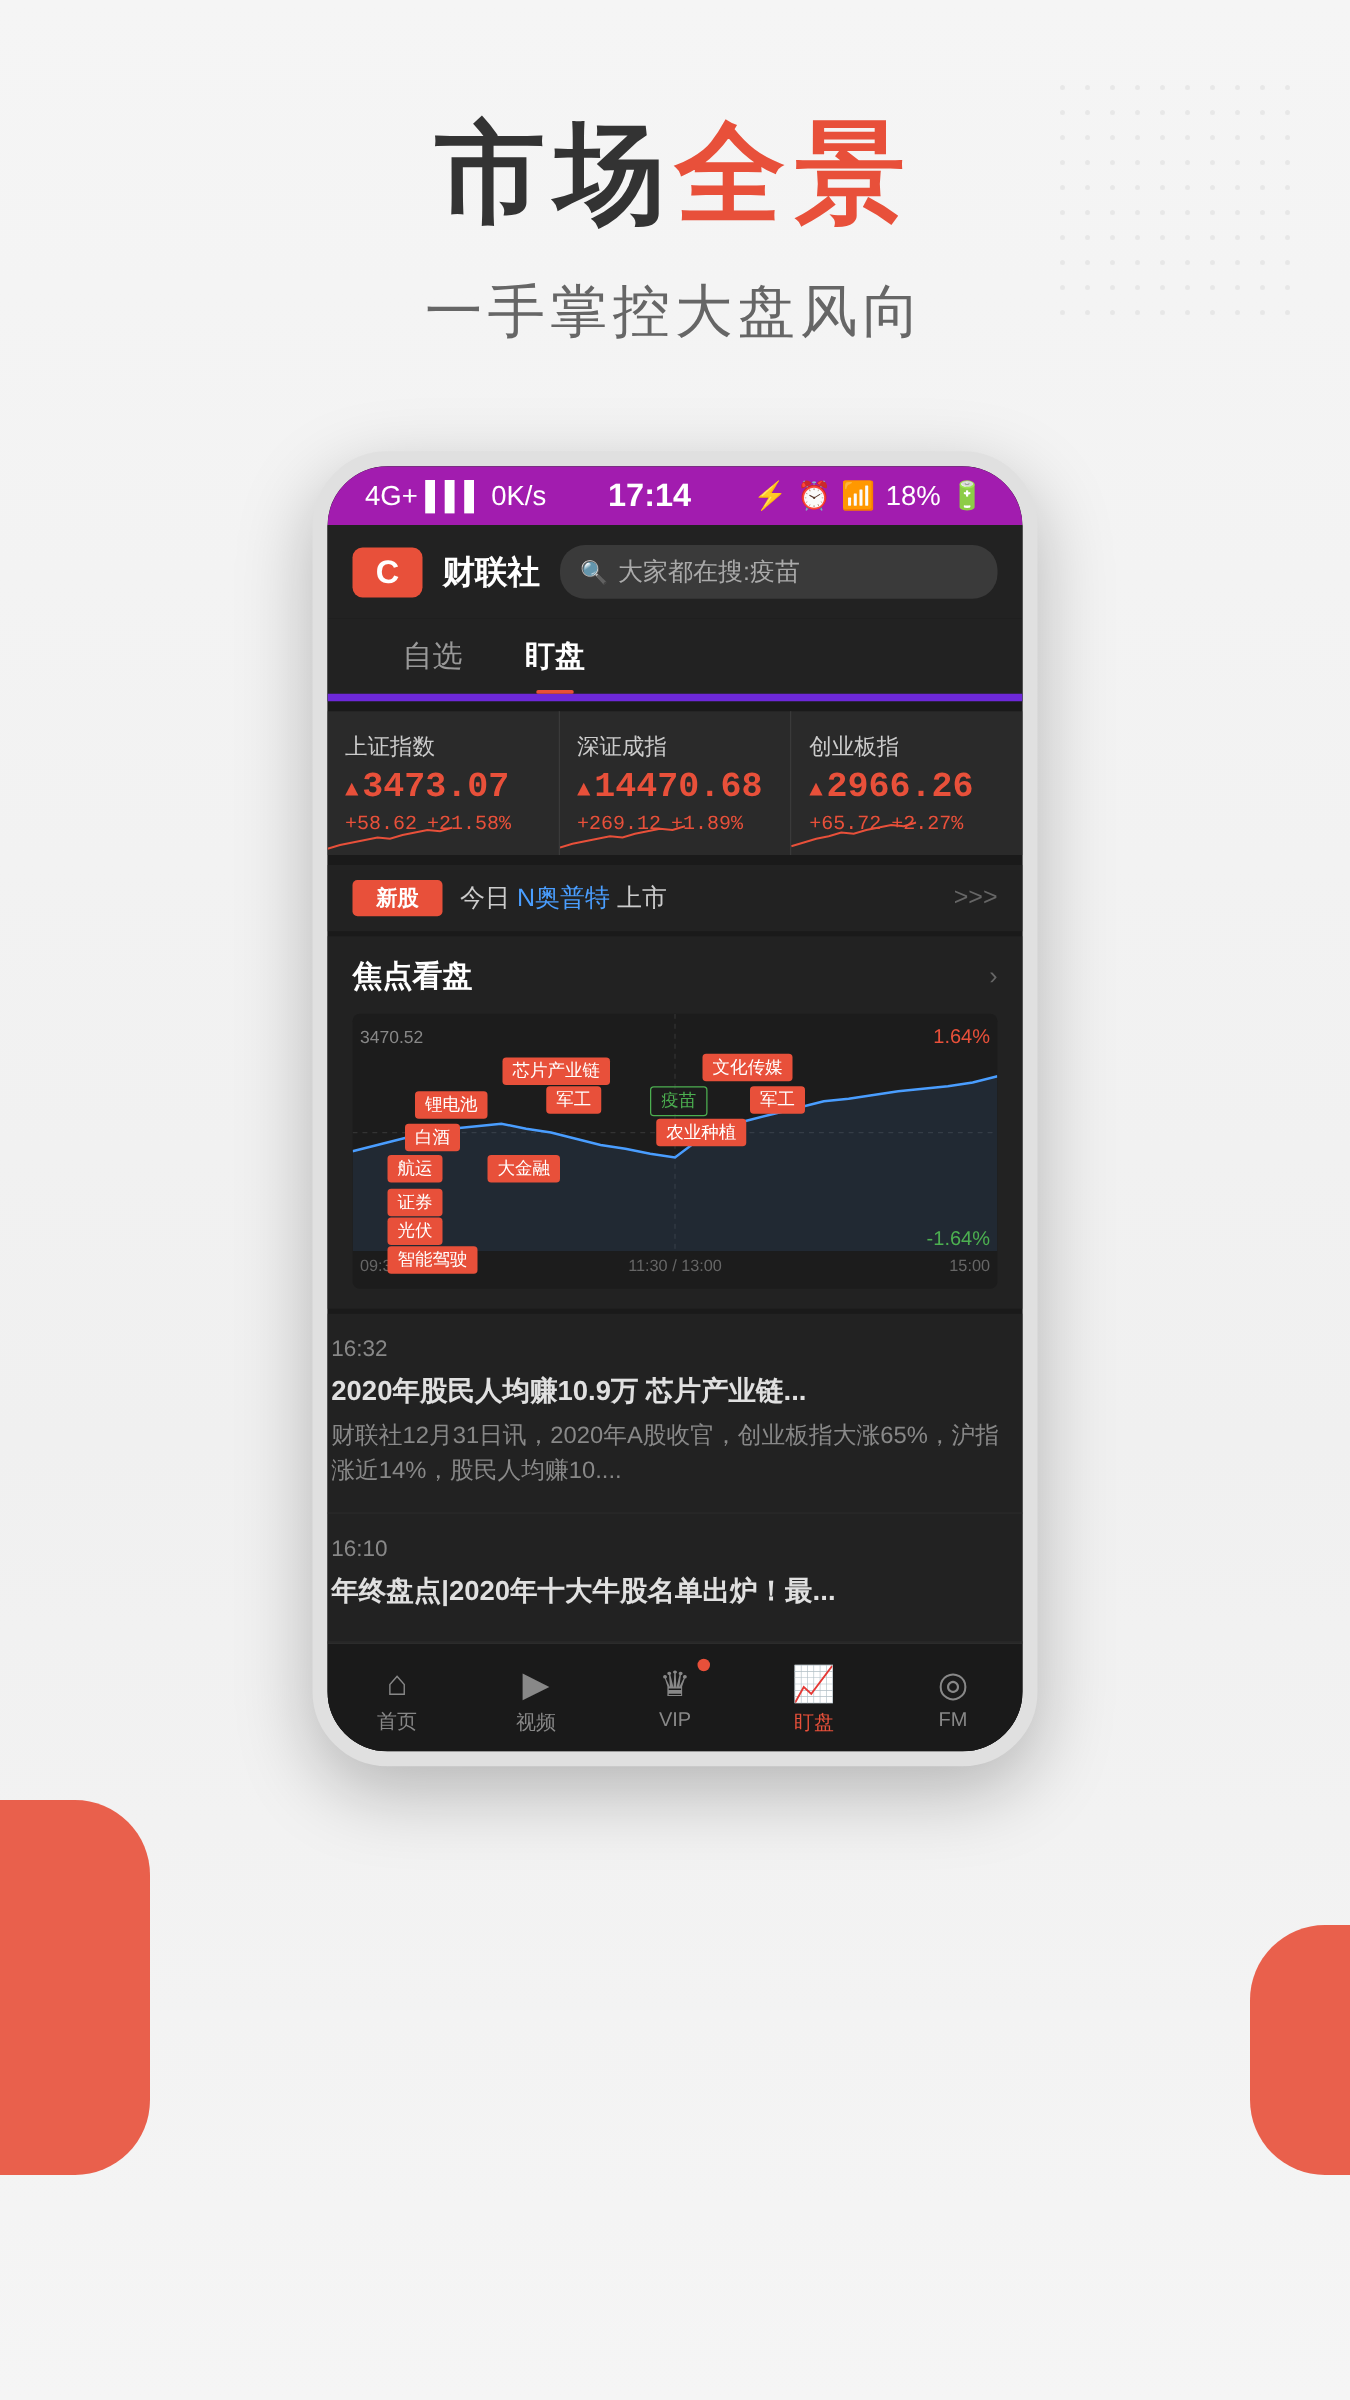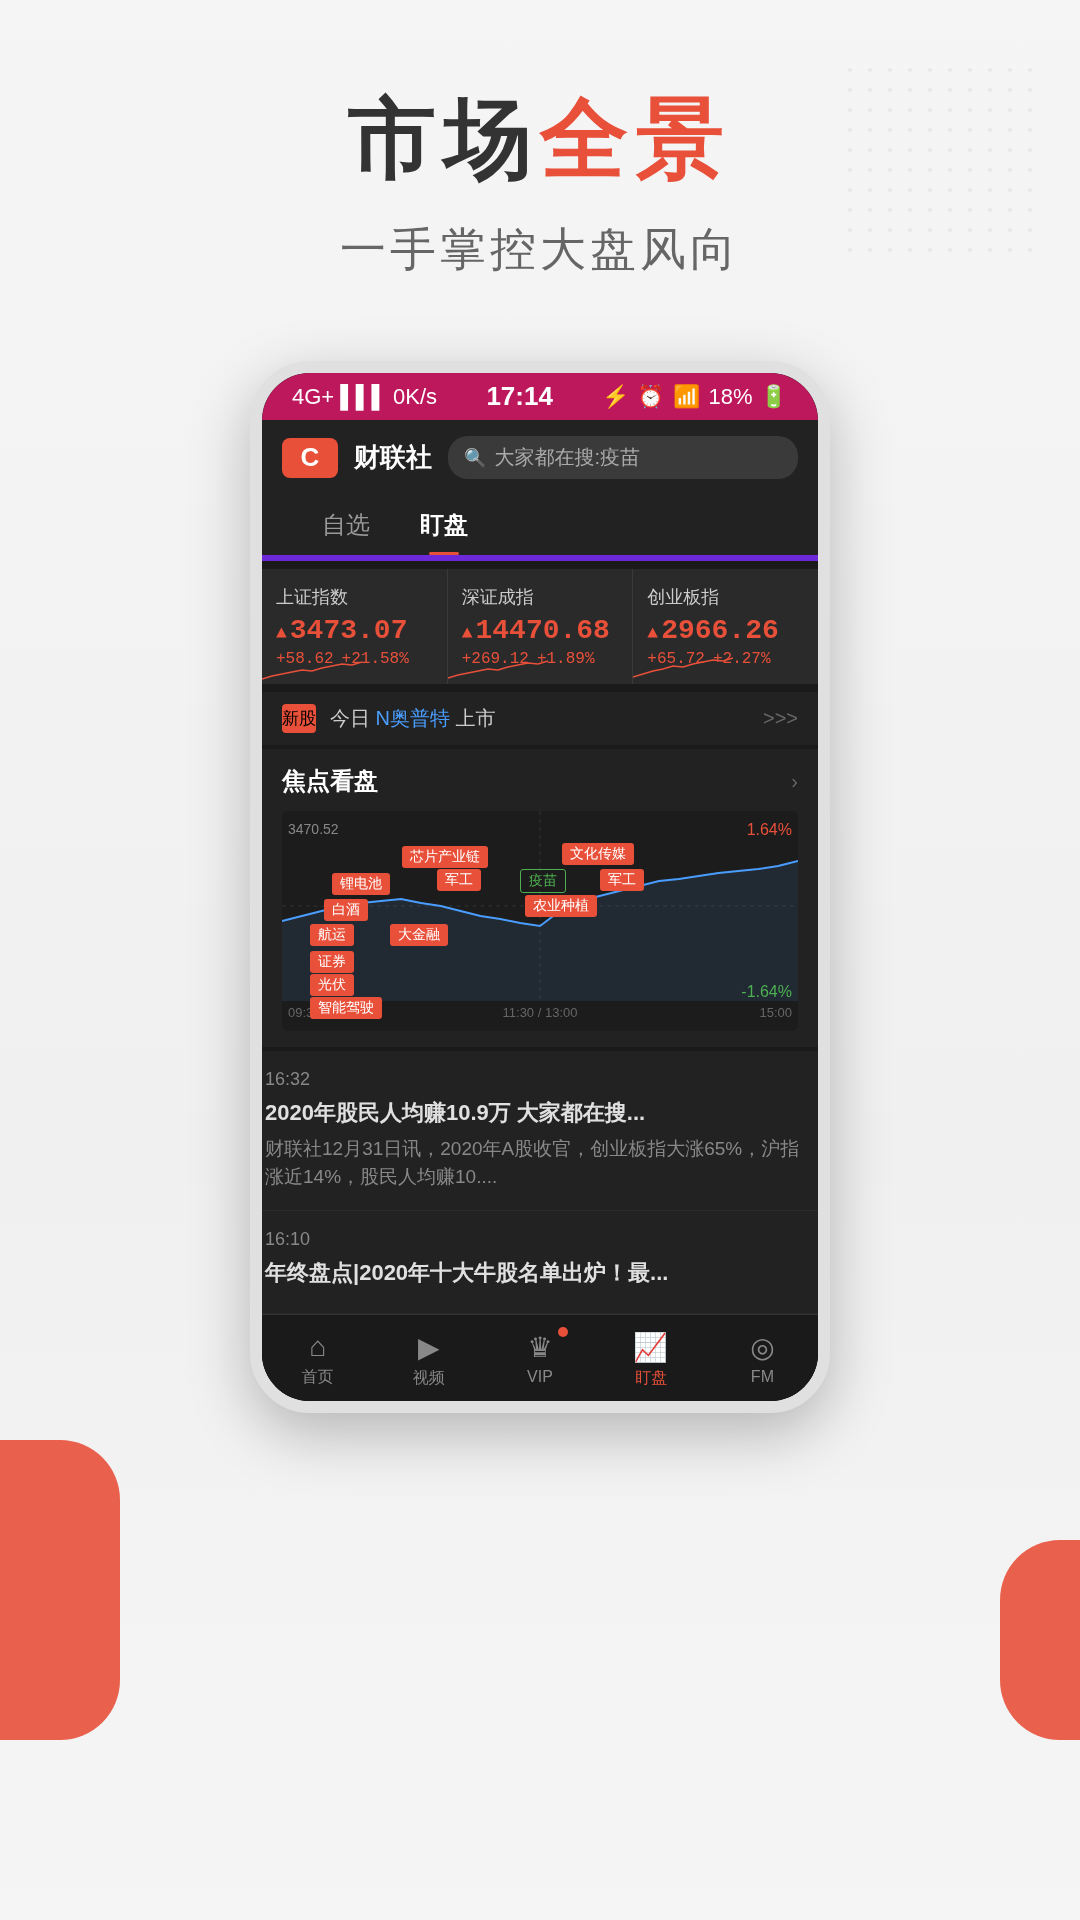--- a/index.html
+++ b/index.html
@@ -74,21 +74,21 @@
     .phone-mockup {
       width: 580px;
       background: #1a1a1a;
       border-radius: 60px;
       border: 12px solid #e0e0e0;
       box-shadow: 0 20px 60px rgba(0,0,0,0.25);
       overflow: hidden;
       position: relative;
     }
     .phone-notch-bar {
-      background: #be185d;
+      background: #a21caf;
       padding: 8px 30px;
       display: flex;
       align-items: center;
       justify-content: space-between;
       font-size: 22px;
       color: #fff;
     }
     .status-left { display: flex; align-items: center; gap: 6px; }
     .status-center { font-size: 26px; font-weight: 600; }
     .status-right { display: flex; align-items: center; gap: 8px; }
@@ -210,25 +210,25 @@
     .new-stock-banner {
       background: #222;
       padding: 12px 20px;
       display: flex;
       align-items: center;
       gap: 14px;
       margin-bottom: 4px;
     }
     .new-stock-tag {
       background: #e8503a;
-      color: #000000;
+      color: #ffffff;
       font-size: 17px;
-      padding: 3px 0;
+      padding: 3px 19px;
       border-radius: 4px;
-      font-weight: 400;
+      font-weight: 700;
     }
     .new-stock-text {
       color: #ccc;
       font-size: 20px;
     }
     .new-stock-name {
       color: #4a9eff;
     }
     .new-stock-arrow {
       margin-left: auto;
@@ -535,21 +535,21 @@
               <span>09:30</span>
               <span>11:30 / 13:00</span>
               <span>15:00</span>
             </div>
           </div>
         </div>
 
         <div class="news-section">
           <div class="news-item">
             <div class="news-time">16:32</div>
-            <div class="news-title">2020年股民人均赚10.9万 大家都在搜...</div>
+            <div class="news-title">2020年股民人均赚10.9万 芯片产业链...</div>
             <div class="news-summary">财联社12月31日讯，2020年A股收官，创业板指大涨65%，沪指涨近14%，股民人均赚10....</div>
           </div>
           <div class="news-item">
             <div class="news-time">16:10</div>
             <div class="news-title">年终盘点|2020年十大牛股名单出炉！最...</div>
           </div>
         </div>
 
         <div class="bottom-nav">
           <div class="nav-item">

